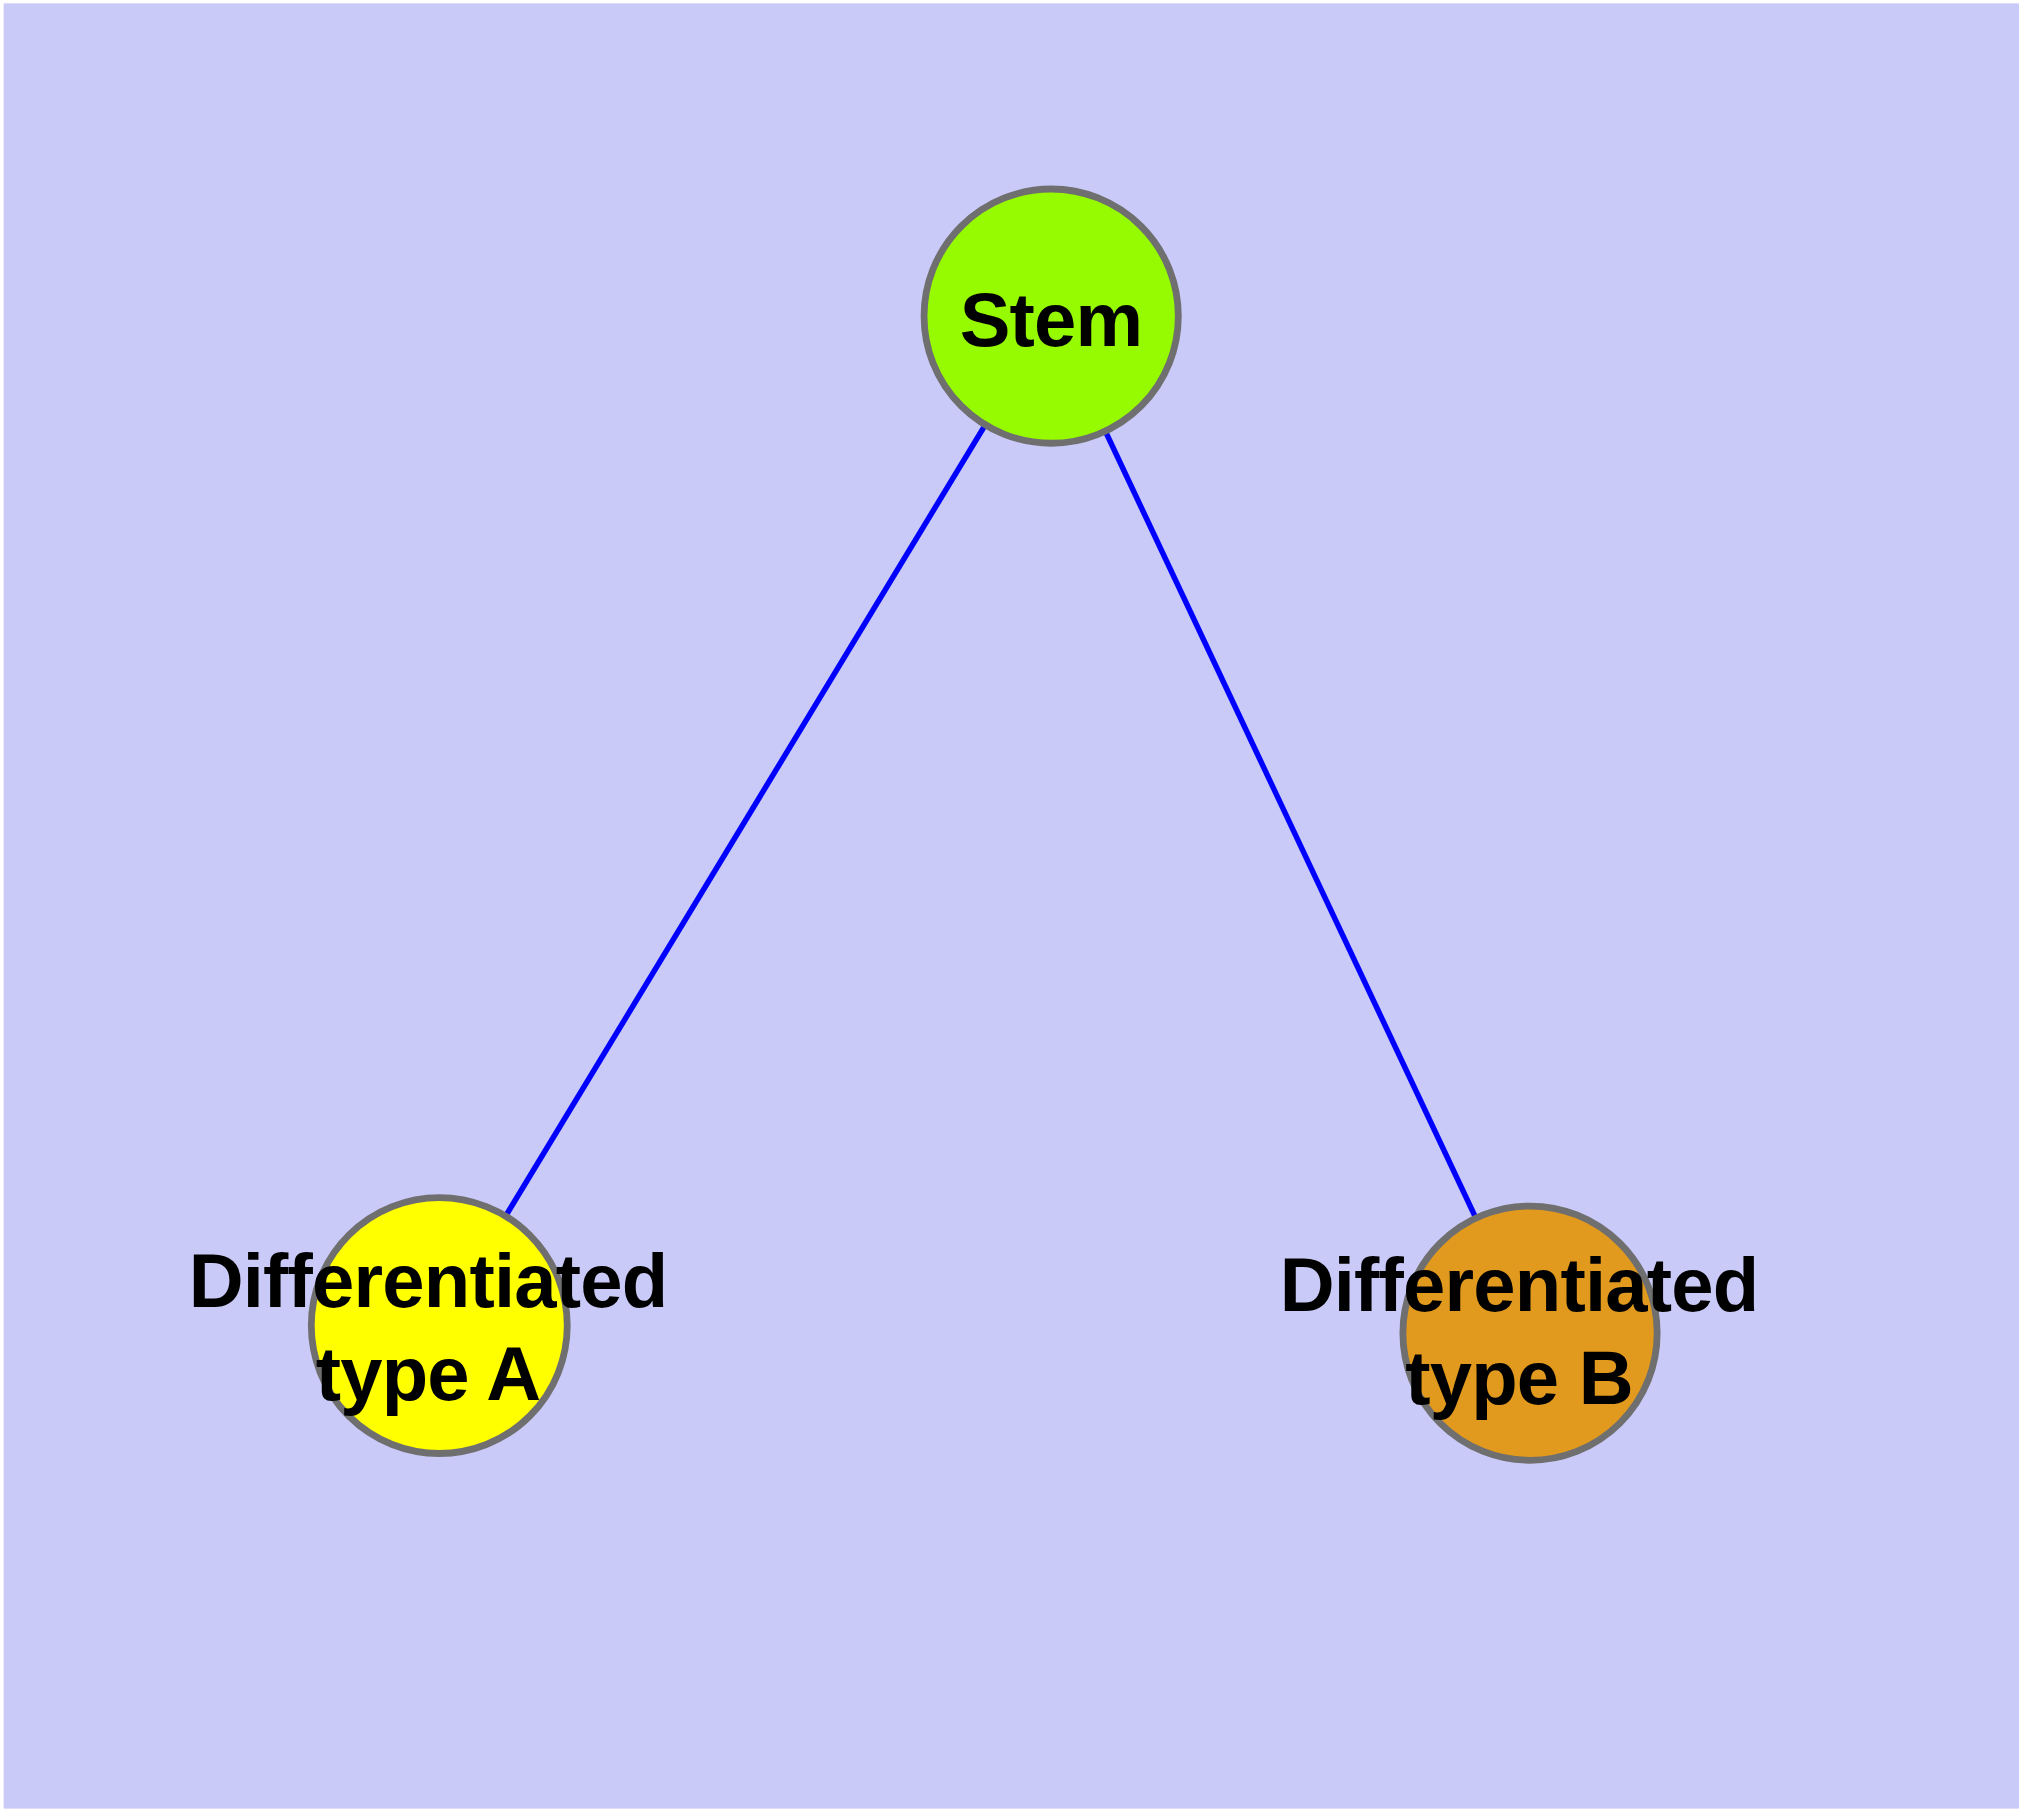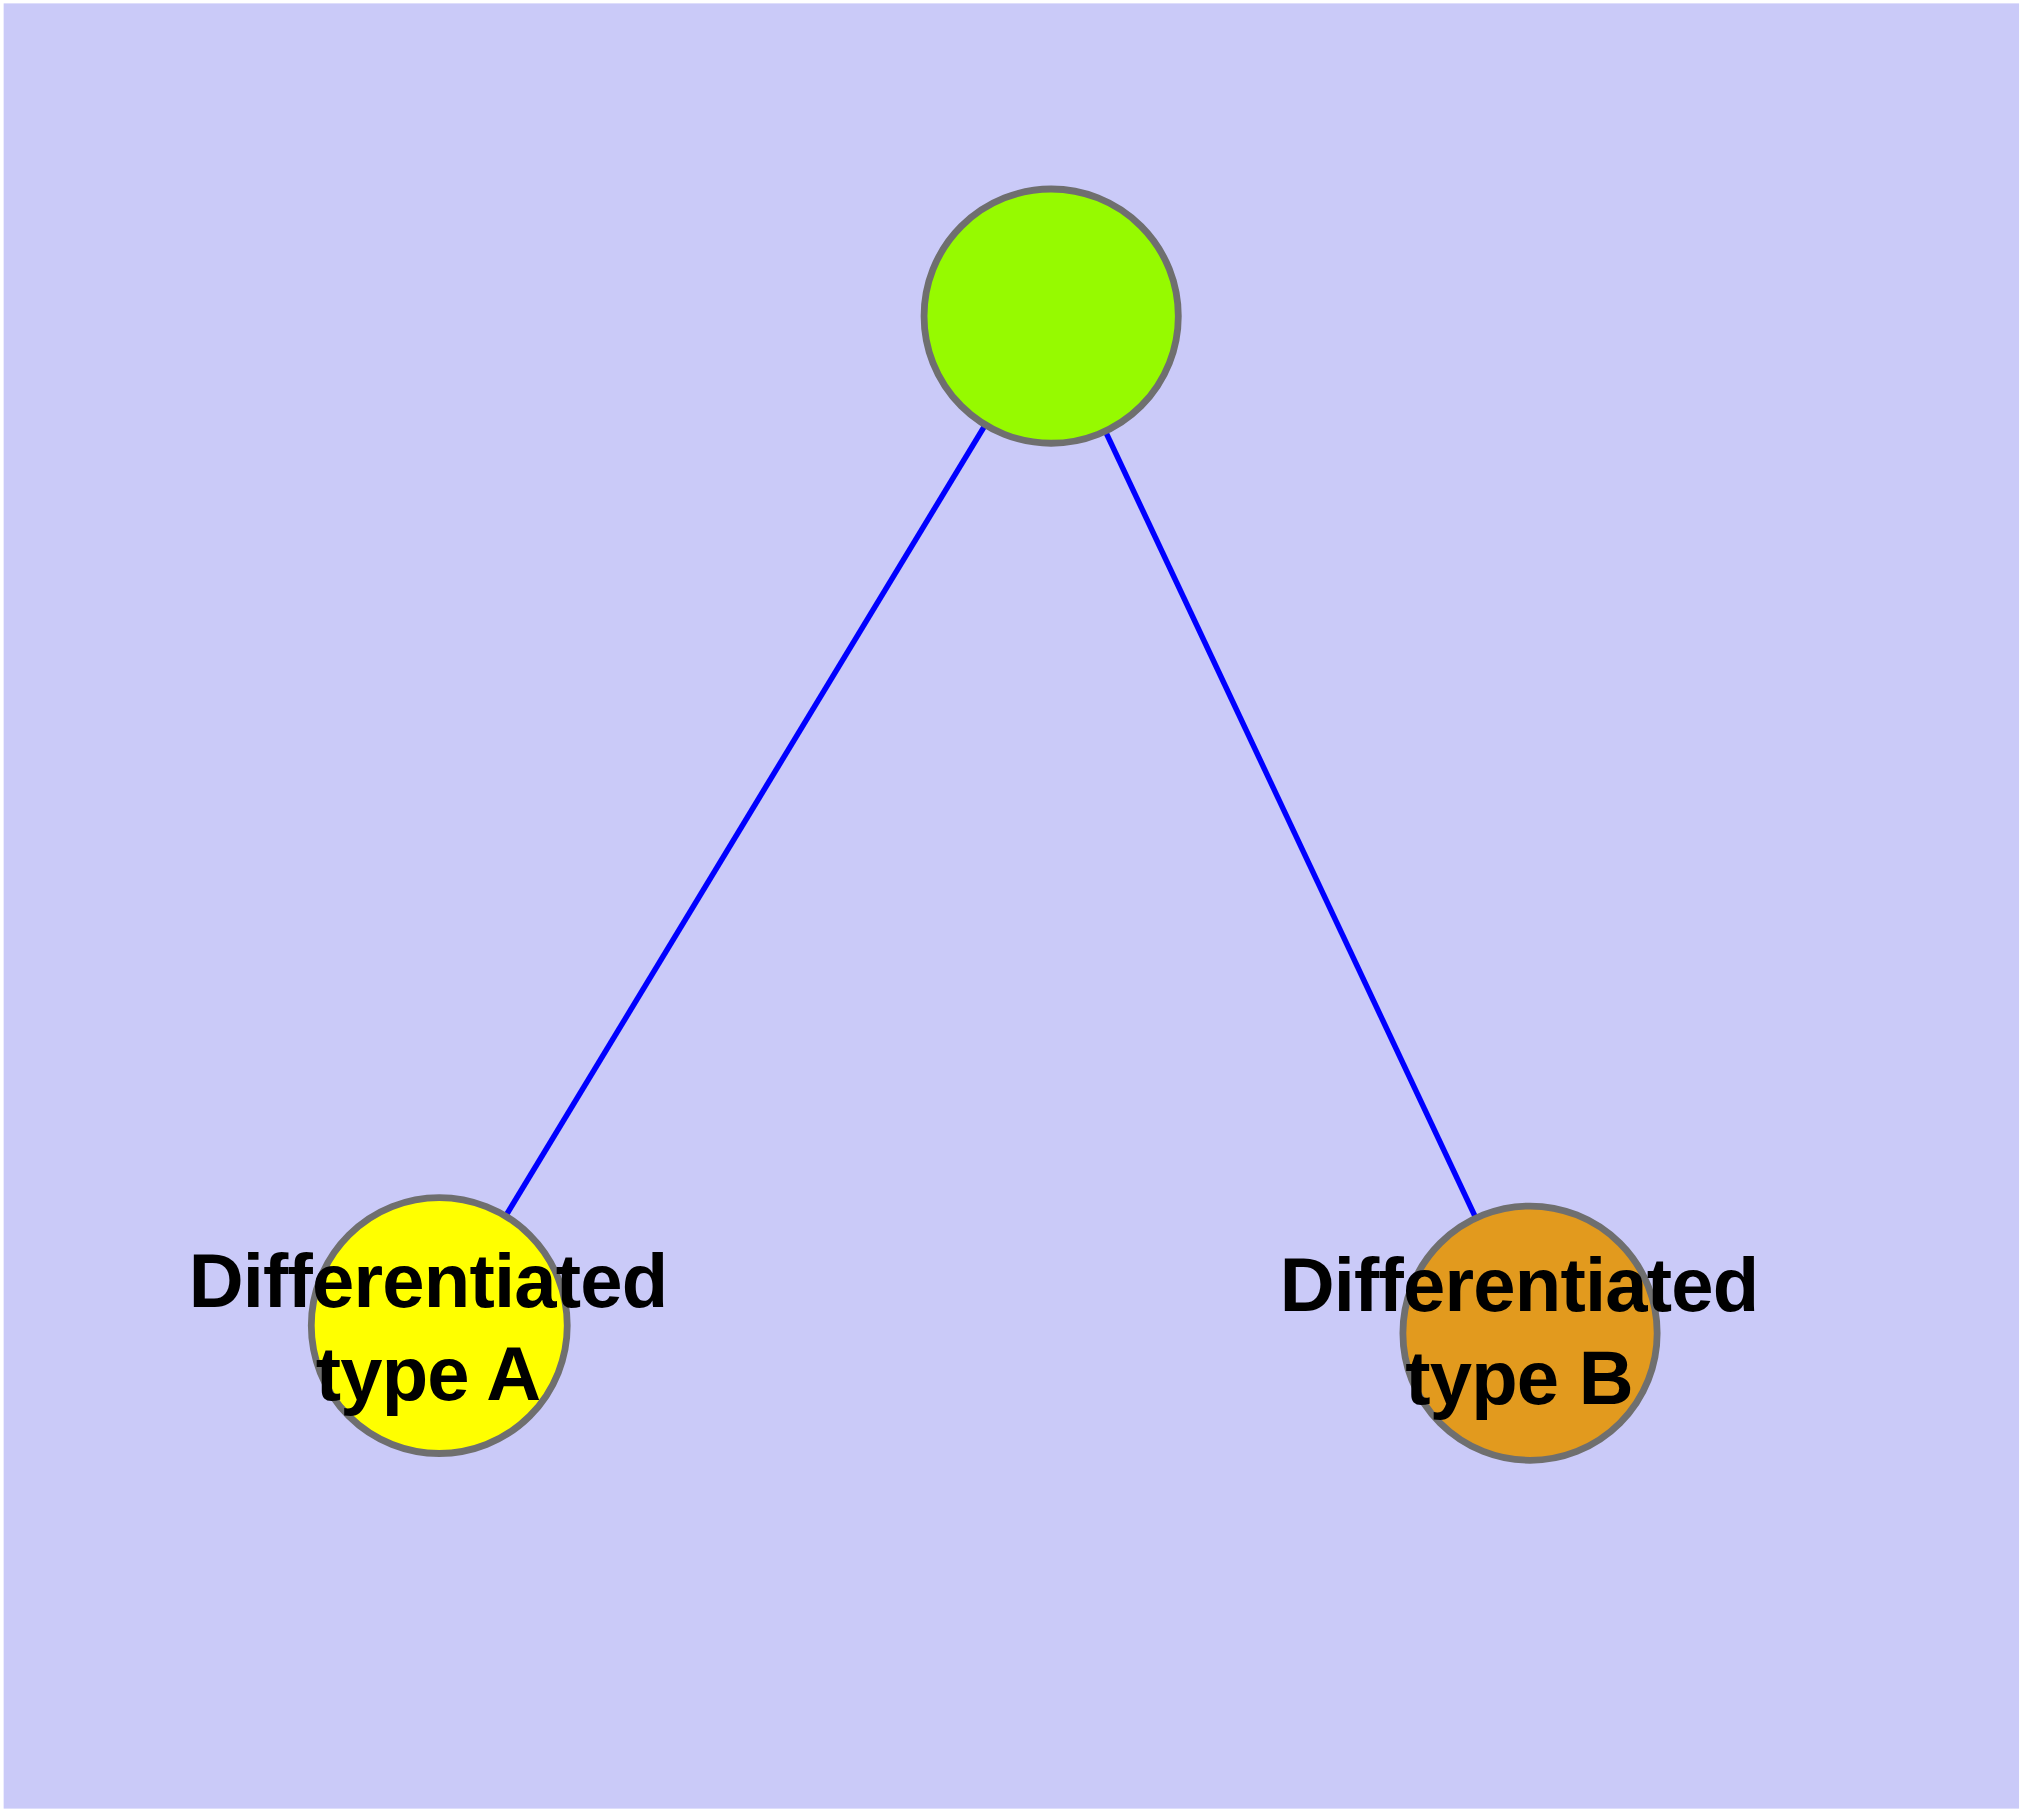--- a/index.html
+++ b/index.html
@@ -44,20 +44,21 @@
     <rect x="4" y="4" width="2378" height="2130" fill="#CACAF8"></rect>
 
     <line x1="1240" y1="373" x2="518" y2="1564" stroke-width="6.5" stroke="#0000FF"></line>
     <line x1="1240" y1="373" x2="1805" y2="1573" stroke-width="6.5" stroke="#0000FF"></line>
 
     <circle cx="1240" cy="373" r="150" stroke="#6F6F6F" stroke-width="8" fill="#96FA00"></circle>
     <circle cx="518" cy="1564" r="151" stroke="#6F6F6F" stroke-width="8" fill="#FFFF00"></circle>
     <circle cx="1805" cy="1573" r="150" stroke="#6F6F6F" stroke-width="8" fill="#E29A1E"></circle>
   </svg>
 
+  <div class="node-label" style="left:1051px; top:320px;">Stem</div>
 
   <div class="node-label" style="left:428px; top:1328px;">Differentiated
 type A</div>
 
   <div class="node-label" style="left:1519px; top:1332px;">Differentiated
 type B</div>
 
 </div>
 
 

